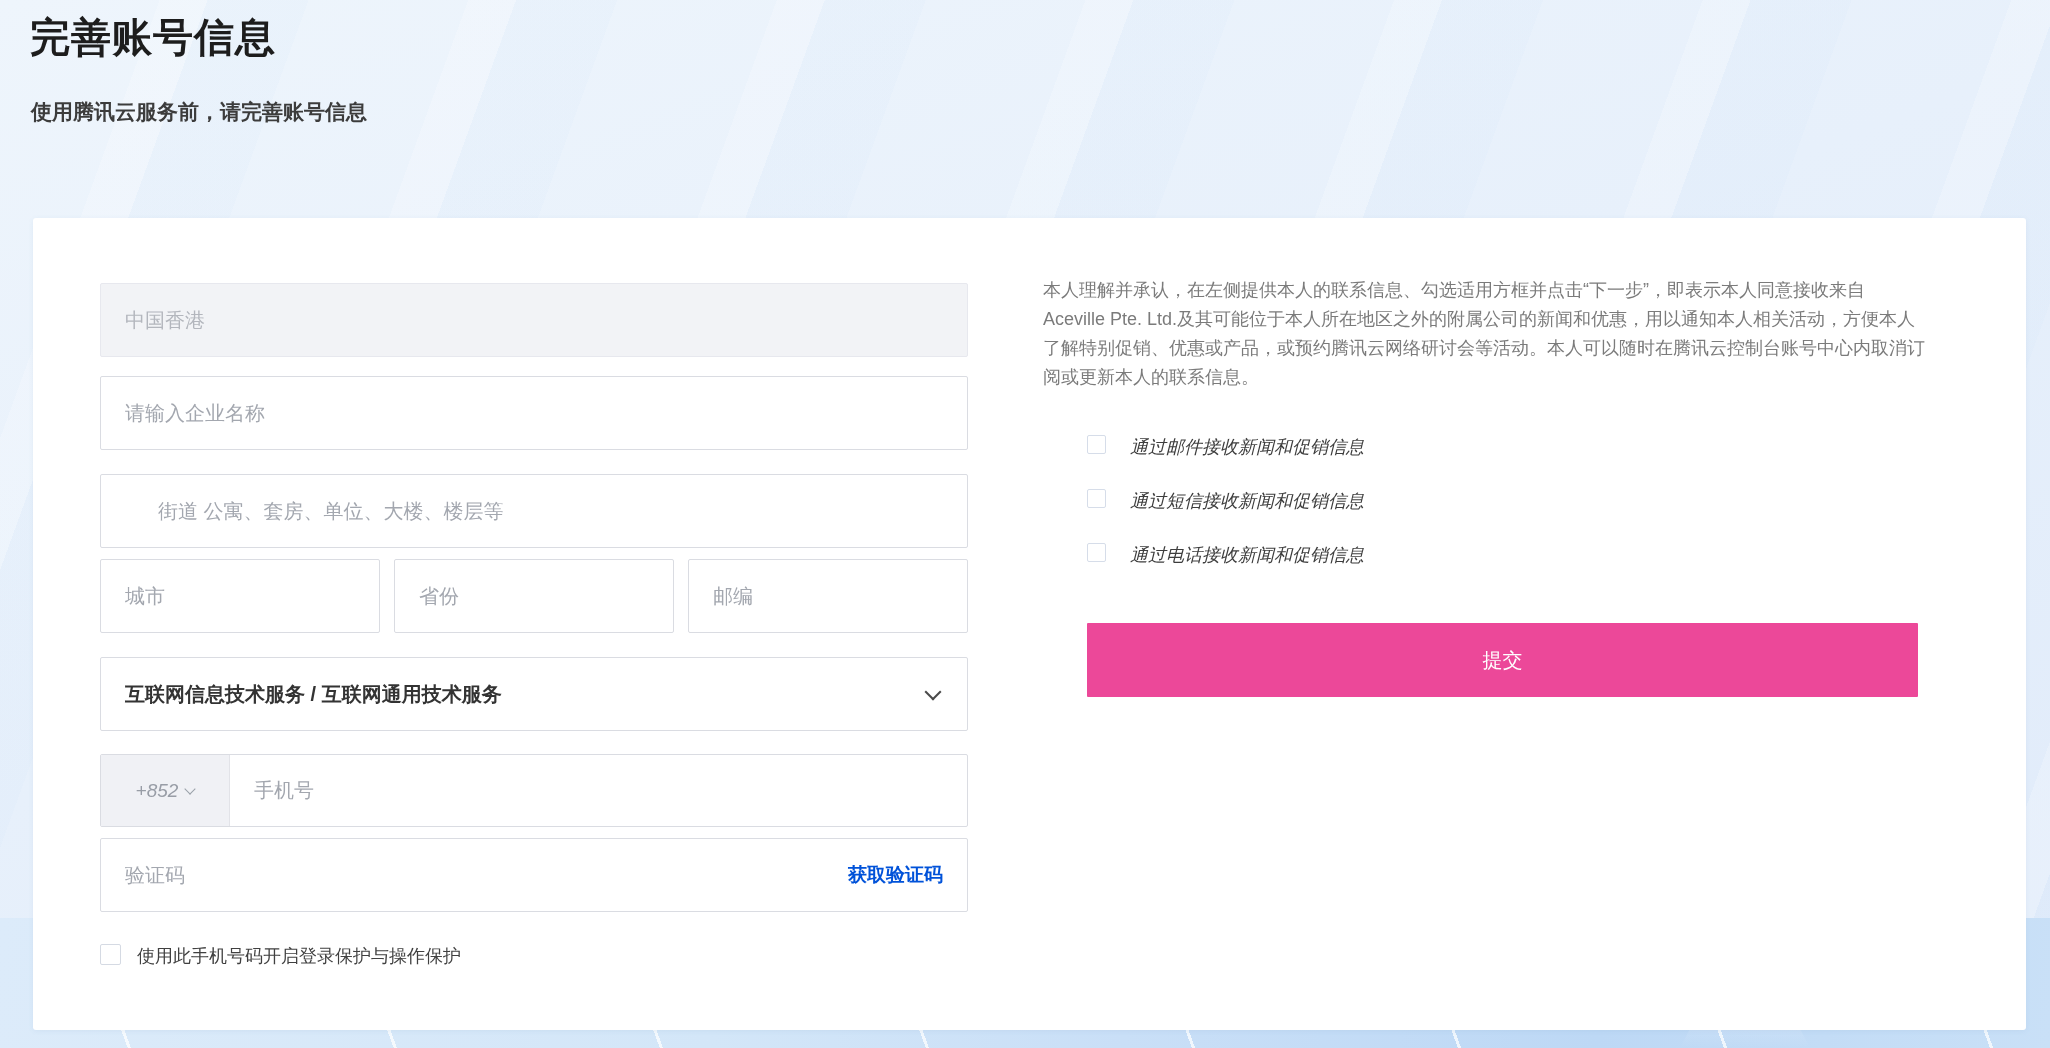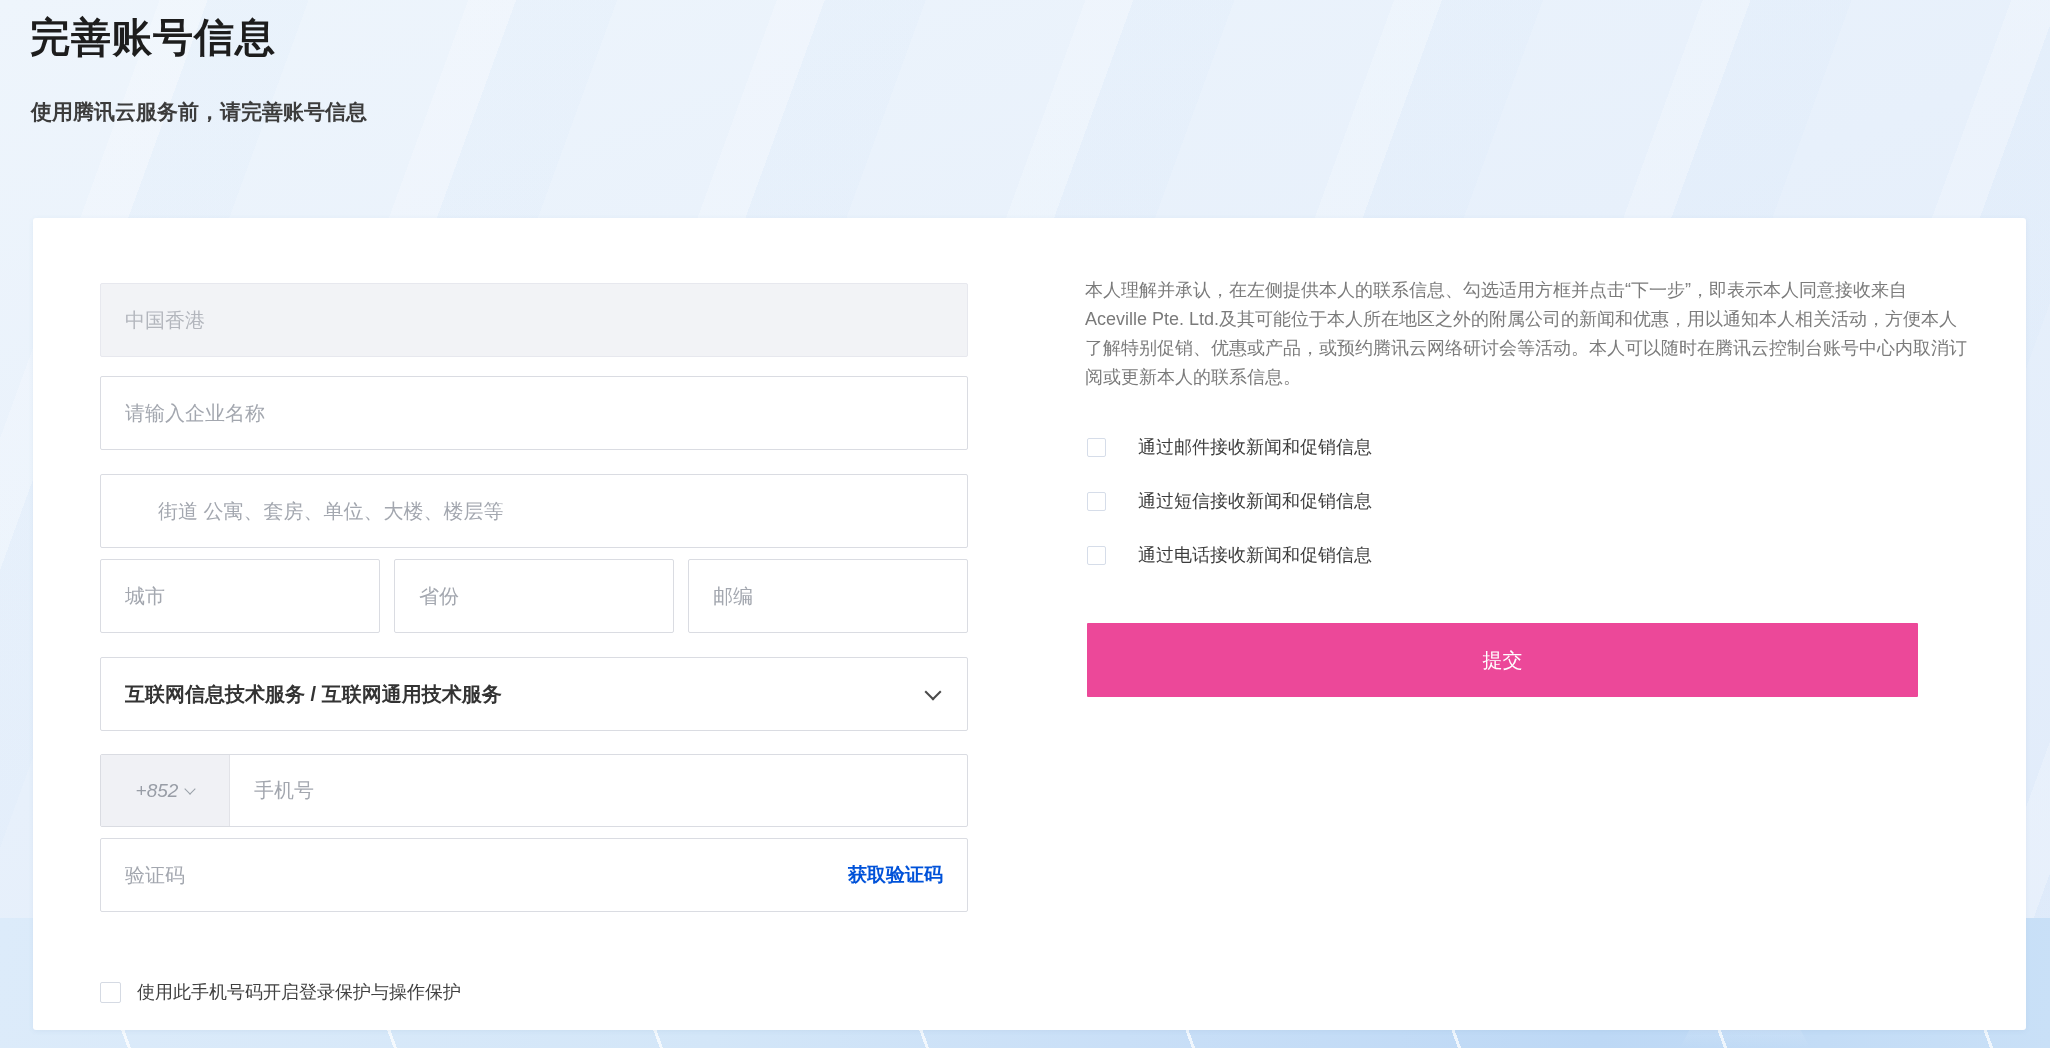--- a/index.html
+++ b/index.html
@@ -86,32 +86,32 @@
   .chev-sm {
     display:inline-block; width:7px; height:7px;
     border-right:1.5px solid #9aa0a8; border-bottom:1.5px solid #9aa0a8;
     transform:rotate(45deg); margin-top:-4px;
   }
   .f-captcha { top:620px; }
   .get-code {
     flex:none; margin-right:24px; color:#0052d9; font-size:19px; font-weight:600;
     cursor:pointer; white-space:nowrap; text-decoration:none;
   }
-  .protect-row { position:absolute; left:67px; top:726px; display:flex; align-items:center; gap:16px;margin-top:36px; }
+  .protect-row { position:absolute; left:67px; top:726px; display:flex; align-items:flex-start; gap:16px; }
   .checkbox {
     width:21px; height:21px; box-sizing:border-box; background:#fff;
     border:1px solid #d5dae3; border-radius:2px; cursor:pointer; flex:none;
   }
   .protect-label { font-size:18px; color:#404040; }
   
   .consent-paragraph {
-    position:absolute; left:1052px; top:58px; width:886px; margin:0;
+    position:absolute; left:1010px; top:58px; width:886px; margin:0;
     font-size:18px; line-height:29px; color:#7b7b7b;
   }
-  .consent-option { position:absolute; left:1054px; display:flex; align-items:center; gap:32px; }
+  .consent-option { position:absolute; left:1054px; display:flex; align-items:flex-start; gap:24px;font-style:italic; }
   .co-1 { top:217px; } .co-2 { top:271px; } .co-3 { top:325px; }
   .checkbox-sm {
     width:19px; height:19px; box-sizing:border-box; background:#fff;
     border:1px solid #d6dde9; border-radius:2px; cursor:pointer; flex:none;
   }
   .consent-label { font-size:18px; color:#3d3d3d; }
   .submit-button {
     position:absolute; left:1054px; top:405px; width:831px; height:74px;
     background:#ec4899; border:none; border-radius:1px; color:#fff; font-size:20px;
     font-family:"Liberation Sans","DejaVu Sans",sans-serif;

